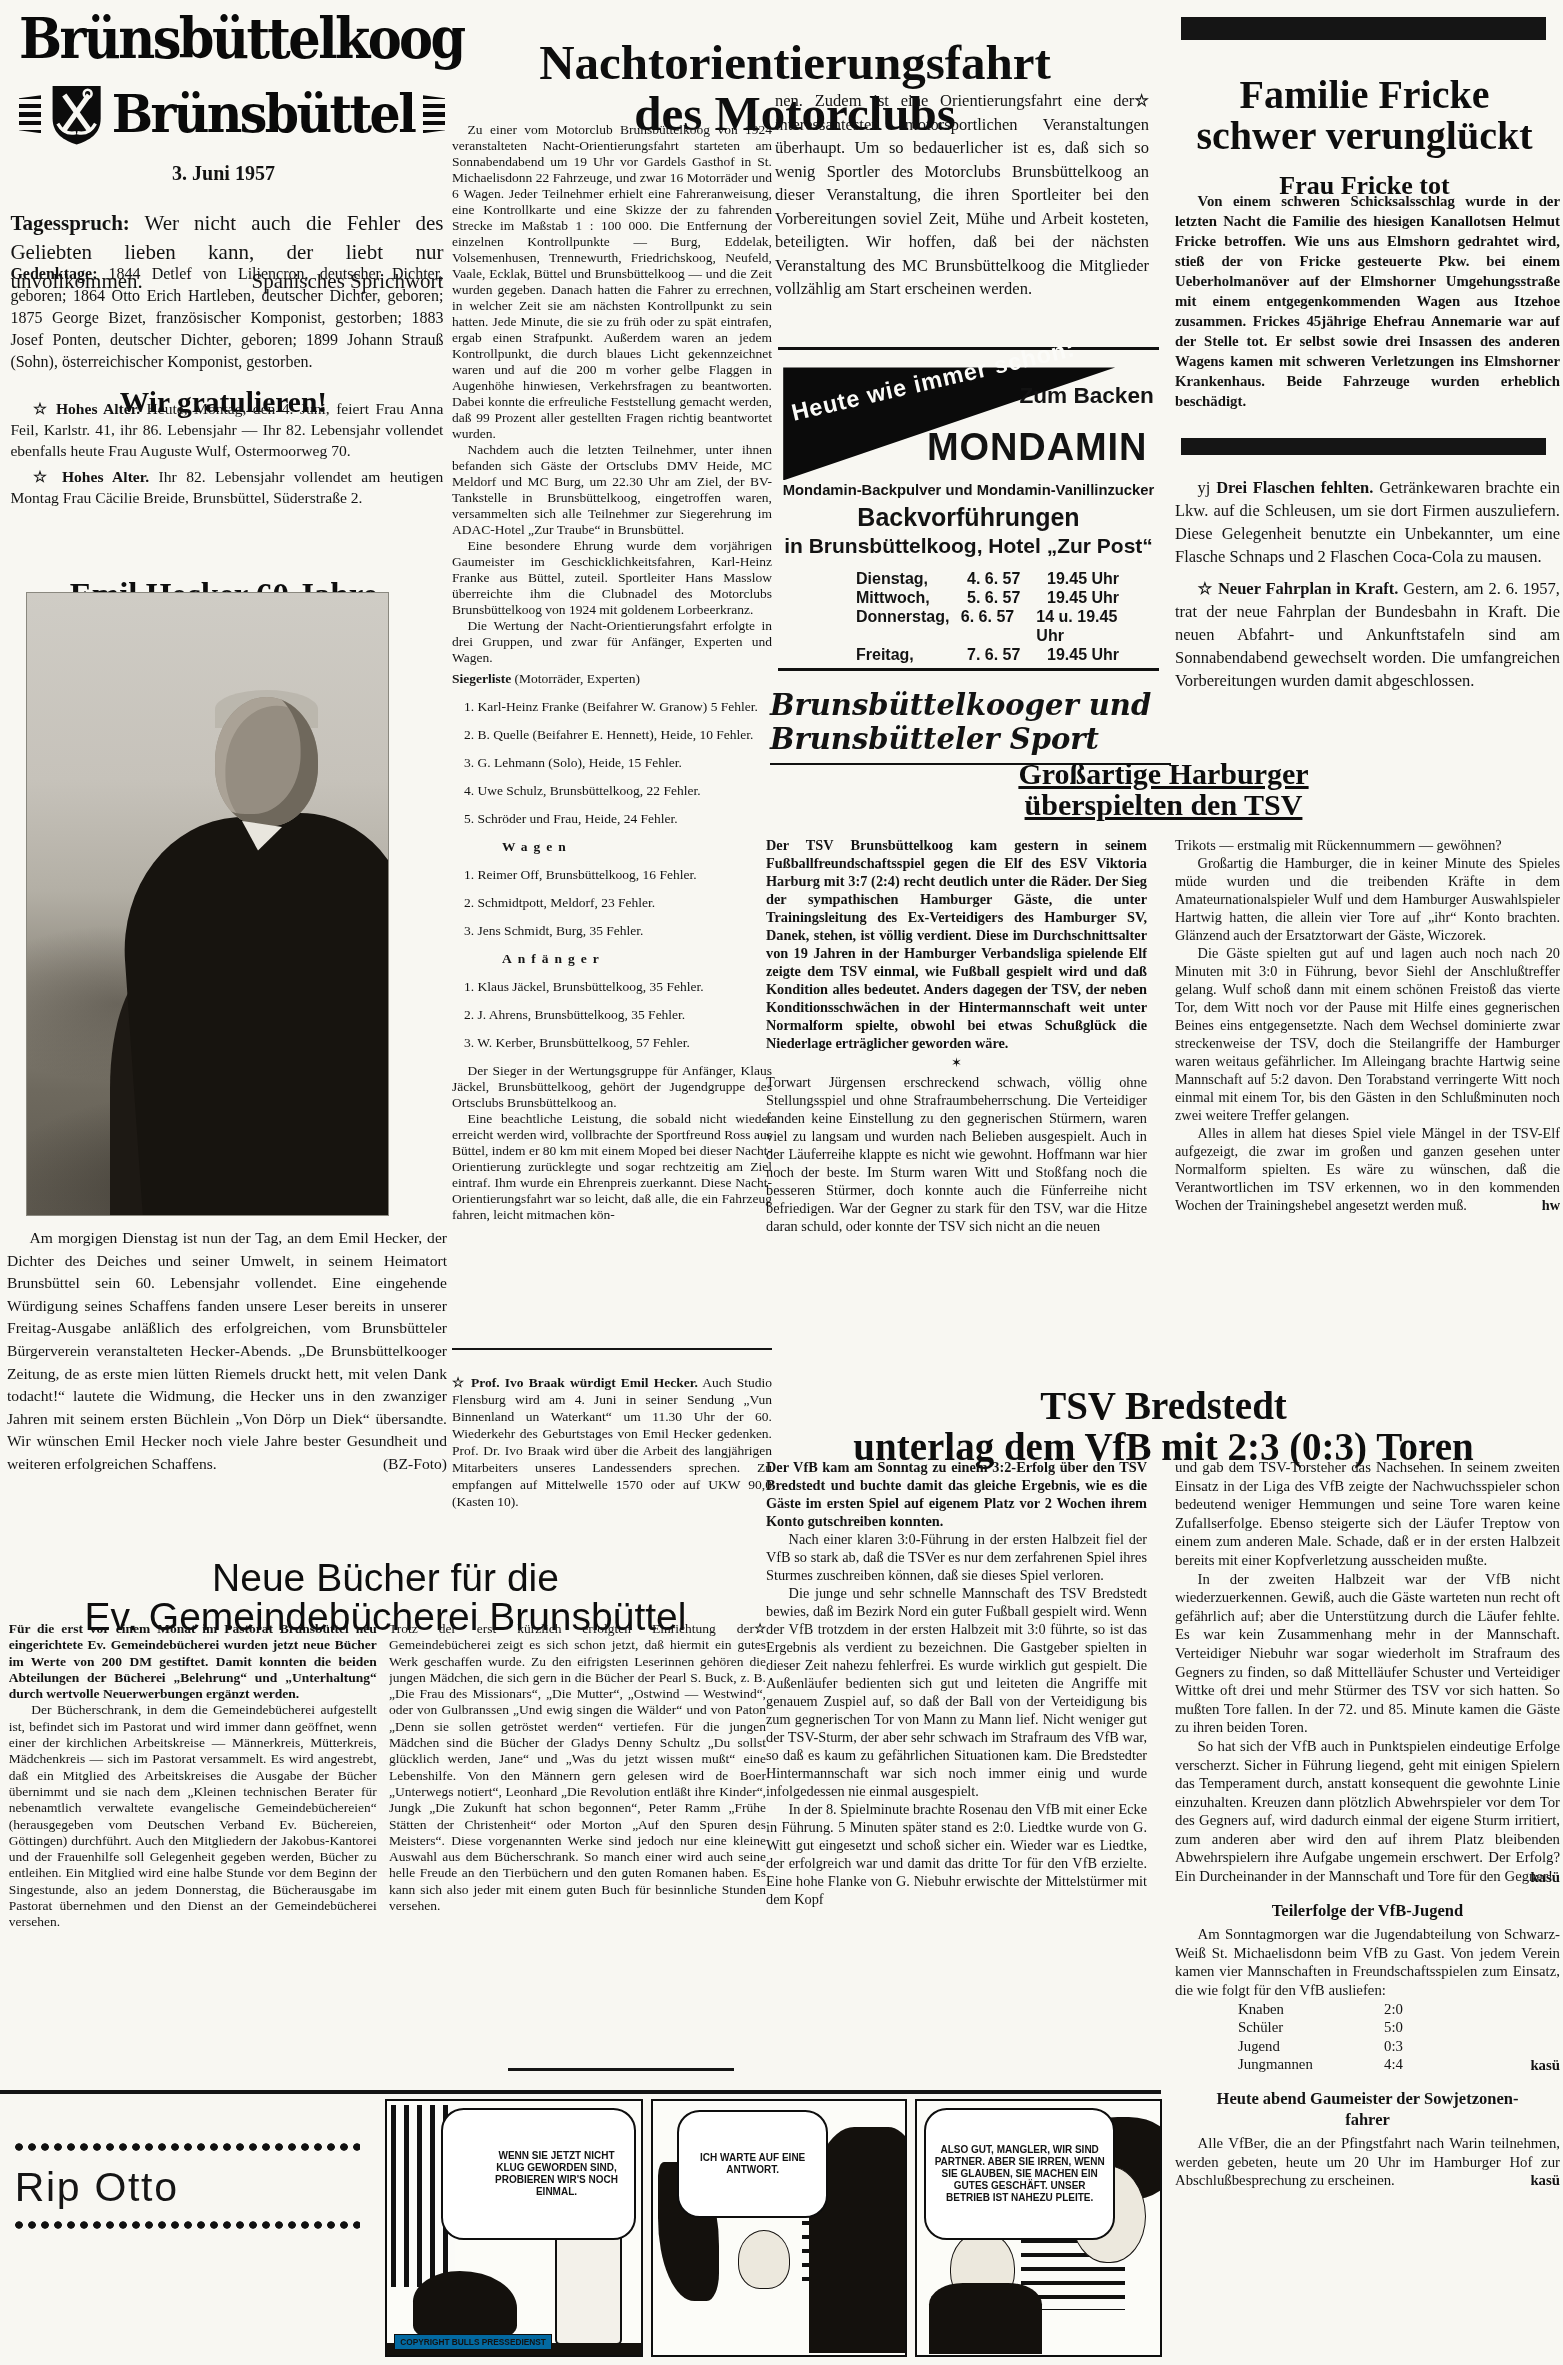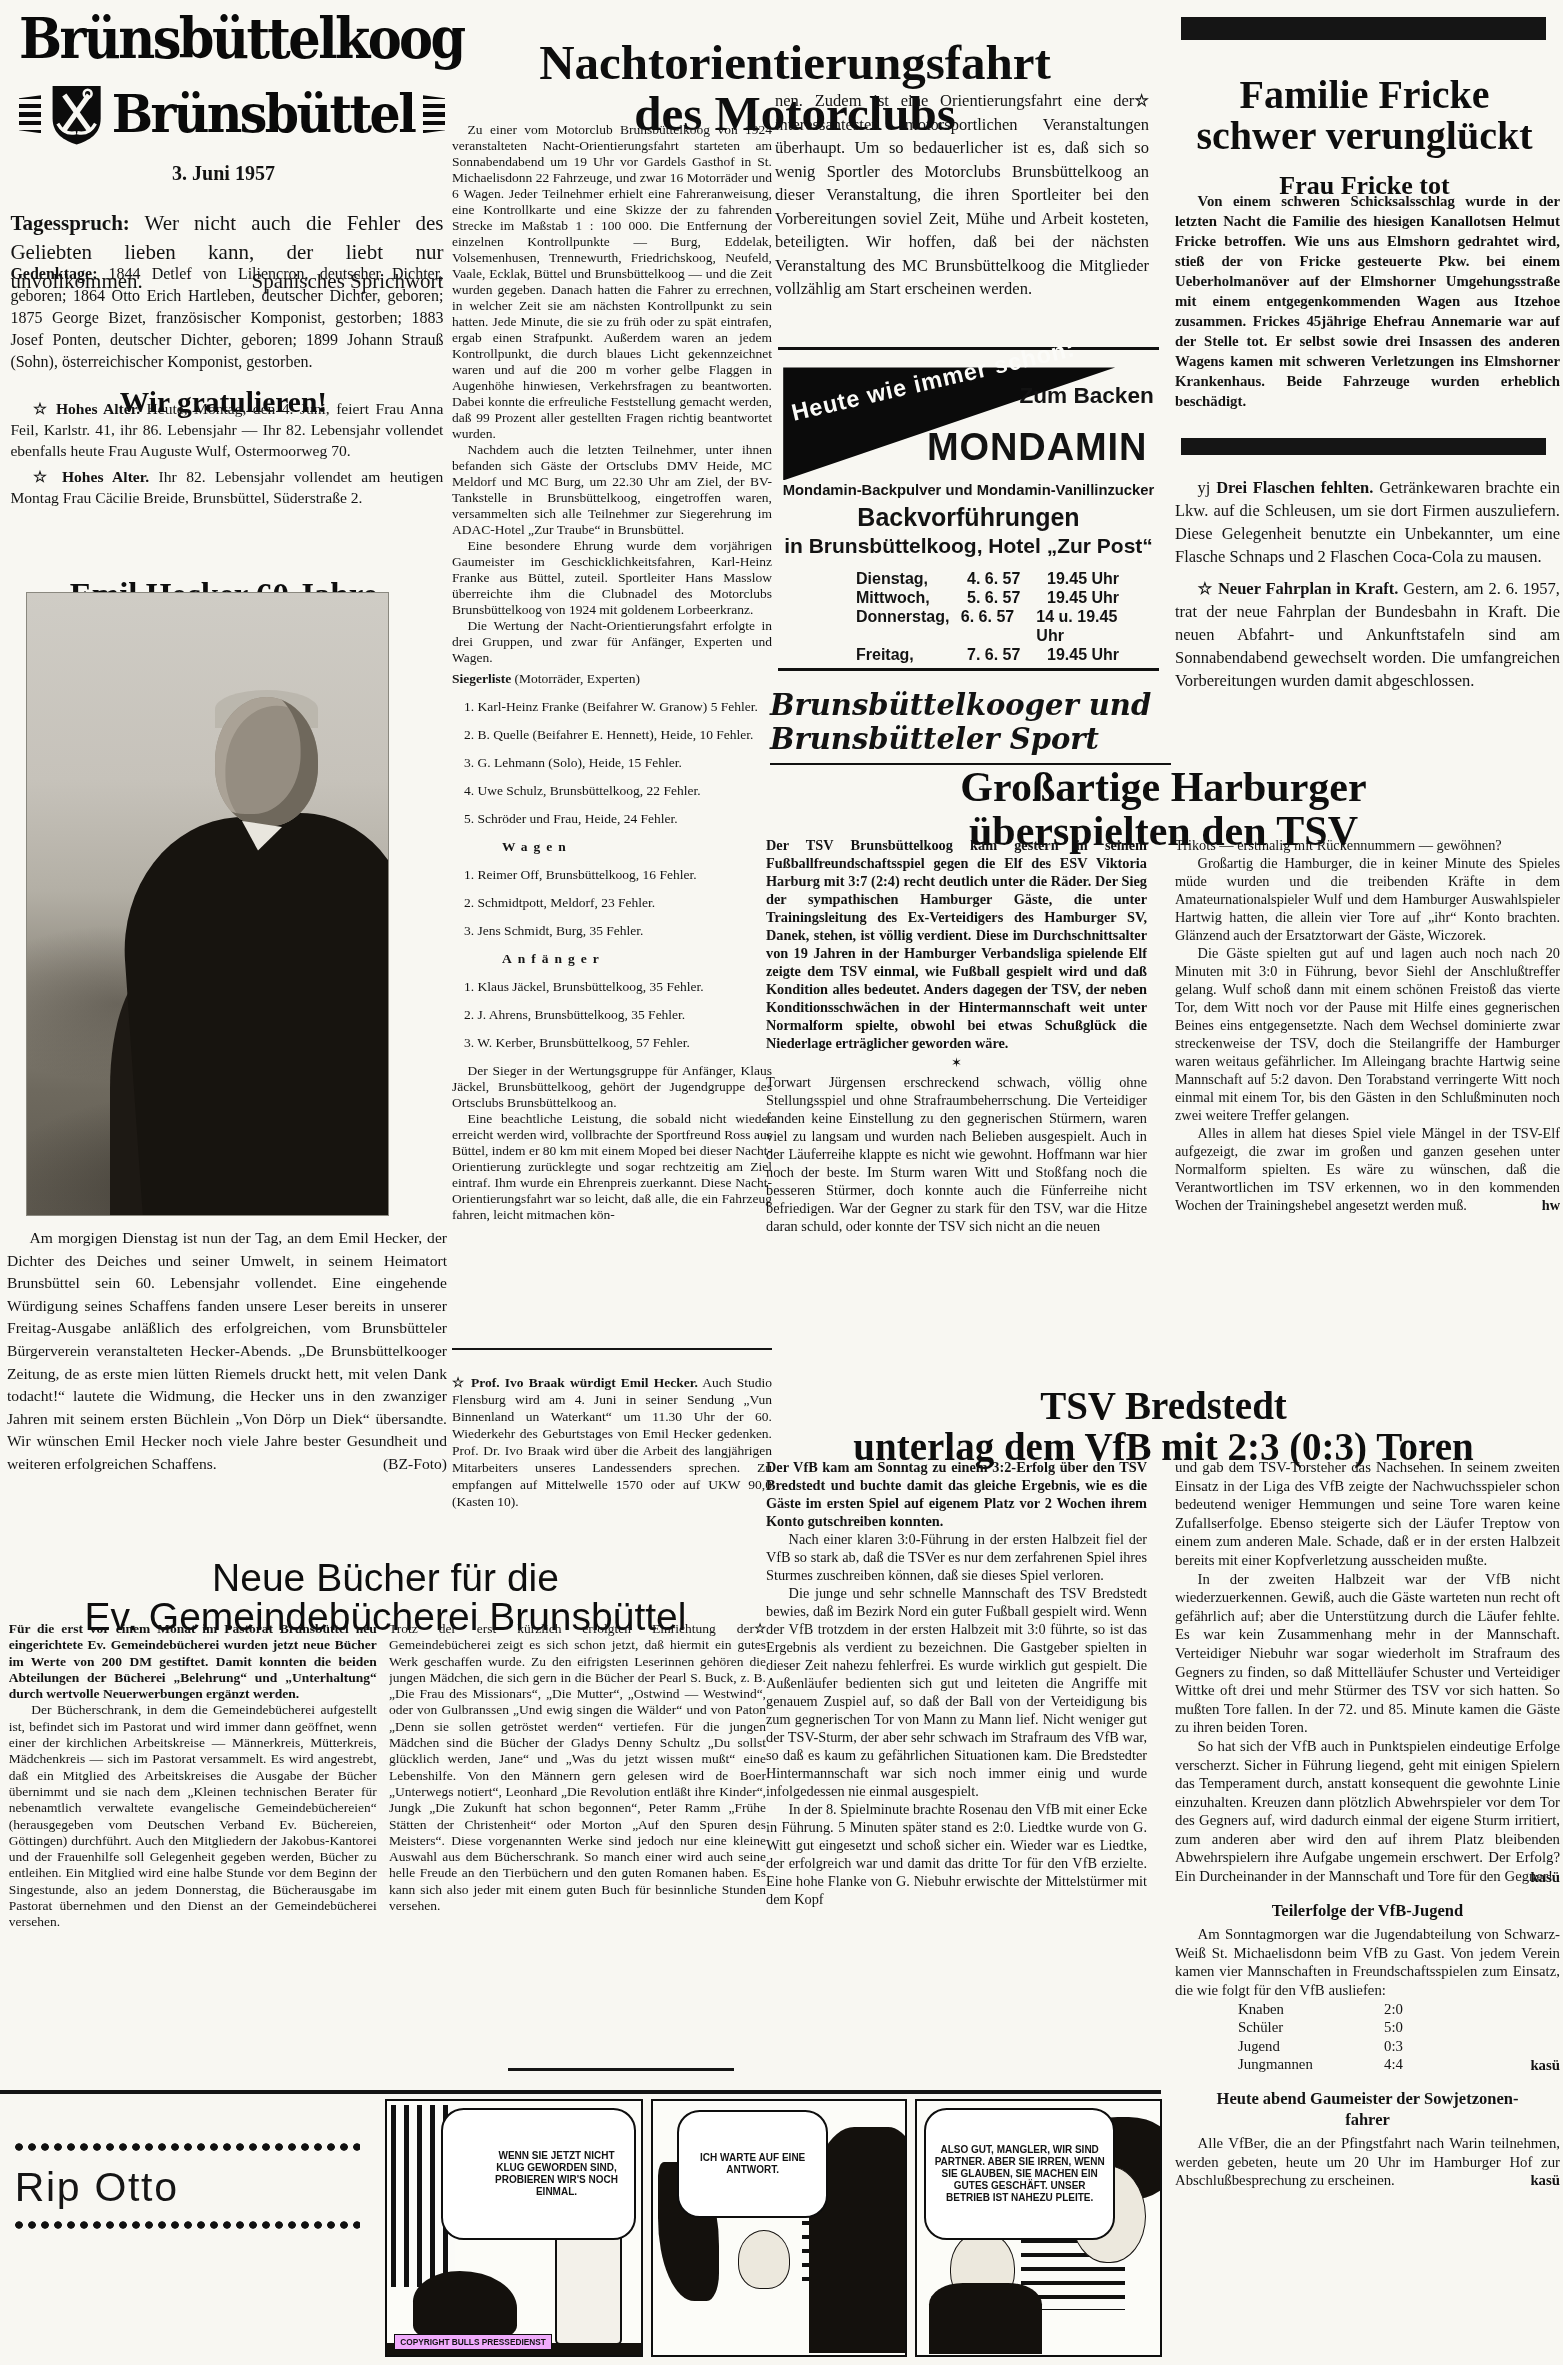--- a/index.html
+++ b/index.html
@@ -92,21 +92,21 @@
   #fricke-head{left:1168px;top:47px;width:393px;font-size:40px;}
   #fricke-sub{left:1168px;top:146px;width:393px;font-size:26px;}
   #fricke-body{left:1175px;top:191px;width:385px;font-size:14.8px;line-height:20px;font-weight:bold;height:243px;overflow:hidden;}
   #fricke-bar-bot{left:1181px;top:438px;width:365px;height:17.4px;}
   #notes{left:1175px;top:476px;width:385px;font-size:16.5px;line-height:23px;}
   #notes .para{margin-bottom:8.7px;}
 
   
   #sport-script{left:770px;top:688px;width:401px;font-family:"DejaVu Serif",serif;font-style:italic;
                 font-weight:bold;font-size:29px;border-bottom:2.6px solid #111;padding-bottom:7px;}
-  #a1-head{left:764px;top:738px;width:799px;font-size:42px;}
+  #a1-head{left:764px;top:738px;width:799px;font-size:30px;text-decoration:underline;}
   #a1-col1{left:766px;top:836px;width:381px;font-size:14.3px;line-height:18px;height:520px;overflow:hidden;}
   #a1-col2{left:1175px;top:836px;width:385px;font-size:14.3px;line-height:18px;height:520px;overflow:hidden;}
   .divider-star{text-align:center;font-size:13px;margin:1.7px 0;}
   #a2-head{left:764px;top:1360px;width:799px;font-size:39px;}
   #a2-col1{left:766px;top:1458px;width:381px;font-size:14.3px;line-height:18px;height:624px;overflow:hidden;}
   #a2-col2{left:1175px;top:1458px;width:385px;font-size:14.8px;line-height:18.6px;height:902px;overflow:hidden;}
   .sub-head{font-weight:bold;text-align:center;font-size:16.5px;margin:10.4px 0 3.5px 0;white-space:pre-line;line-height:1.25;}
   .jugend-rows{padding-left:63px;}
   .jugend-row{margin:0;}
   .jugend-row span:first-child{display:inline-block;width:146px;}
@@ -124,21 +124,21 @@
   .bubble{position:absolute;background:#fff;border:2.2px solid #0e0e0e;border-radius:22.6px;
           display:flex;align-items:center;justify-content:center;text-align:center;
           font-family:"Liberation Sans",sans-serif;font-weight:bold;font-size:10px;line-height:1.22;
           padding:8.7px;z-index:3;}
   .blinds-v{position:absolute;left:4.3px;top:4.3px;width:64px;height:182px;
             background:repeating-linear-gradient(90deg,#101010 0 5.2px,#fbfbf8 5.2px 13px);}
   .blinds-h{position:absolute;background:repeating-linear-gradient(180deg,#101010 0 4.3px,#fbfbf8 4.3px 14px);}
   .silhouette{position:absolute;background:#14110d;}
   .lightfig{position:absolute;background:#f3f1ea;border:2.6px solid #101010;}
   .face{position:absolute;background:#ece8dd;border:1.7px solid #171412;}
-  .copyright{position:absolute;left:7px;bottom:5.2px;background:#f0abfc;border:1.7px solid #0e0e0e;
+  .copyright{position:absolute;left:7px;bottom:5.2px;background:#0369a1;border:1.7px solid #0e0e0e;
              font-family:"Liberation Sans",sans-serif;font-weight:bold;font-size:8.3px;padding:1.7px 5.2px;z-index:4;}
 </style>
 </head>
 <body>
 
 <div class="page">
 
   <header class="abs" id="masthead">
     <div class="mast-title">Brünsbüttelkoog</div>
     <div class="mast-row">

